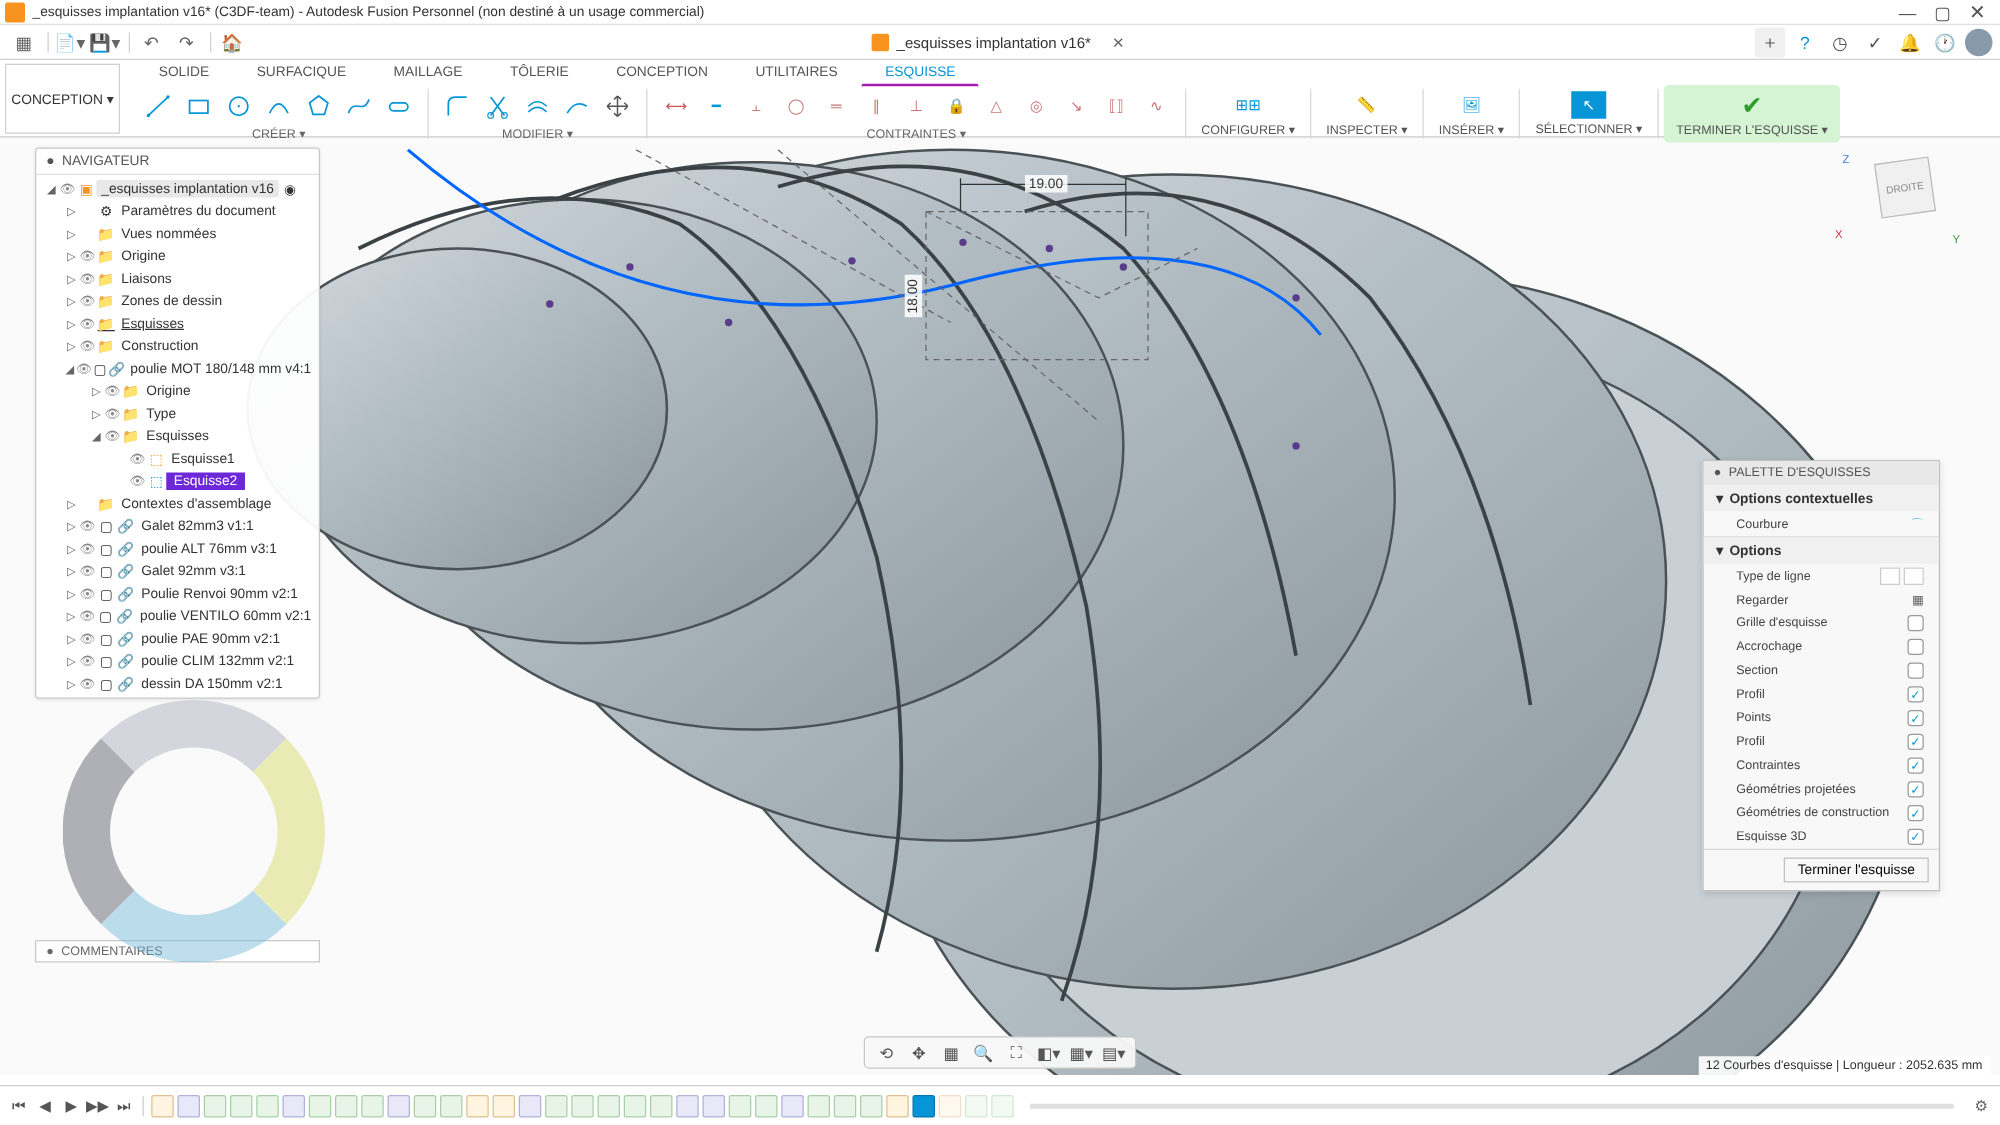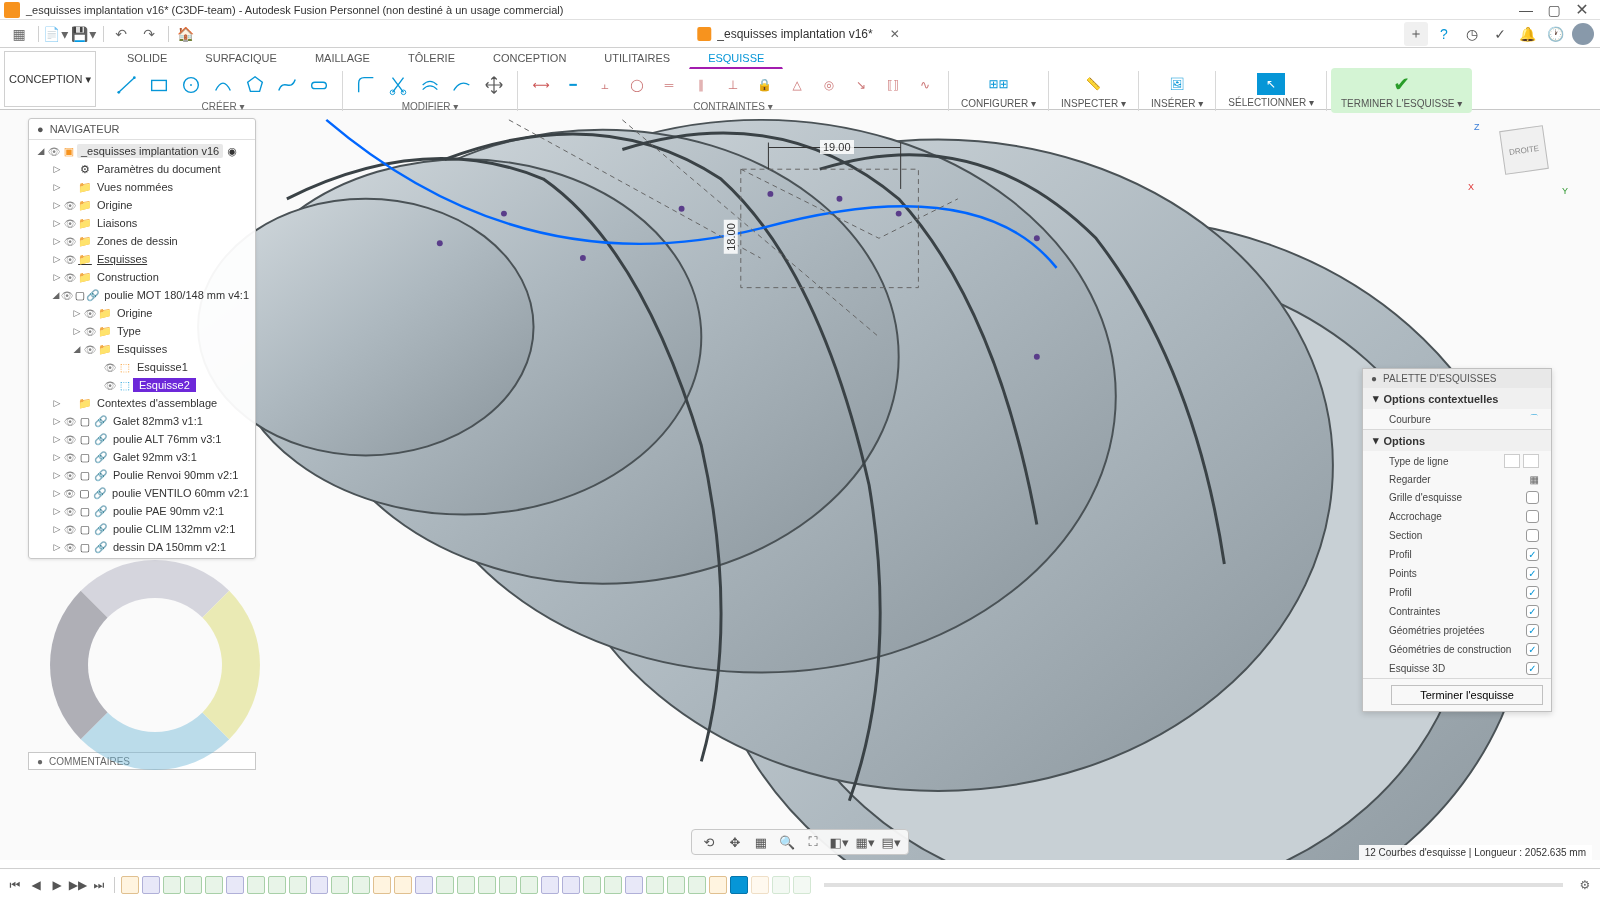--- a/index.html
+++ b/index.html
@@ -74,21 +74,21 @@
 
 .palette { position: absolute; right: 48px; top: 368px; width: 190px; background: #f8f8f8; border: 1px solid #c0c0c0; box-shadow: 0 2px 6px rgba(0,0,0,0.15); }
 .palette-header { background: #e8e8e8; padding: 4px 8px; font-size: 10px; color: #555; display: flex; align-items: center; gap: 6px; }
 .palette-section { padding: 4px 10px; font-size: 11px; font-weight: bold; color: #333; display: flex; align-items: center; gap: 5px; background: #f0f0f0; }
 .palette-row { display: flex; justify-content: space-between; align-items: center; padding: 3px 12px; font-size: 10px; color: #444; margin-left: 14px; }
 .palette-row .chk { width: 13px; height: 13px; border: 1px solid #999; border-radius: 3px; display: flex; align-items: center; justify-content: center; font-size: 10px; color: #0696d7; background: #fff; }
 .palette-row .chk.on::after { content: '✓'; }
 .palette-row .tog { display: flex; gap: 3px; }
 .palette-row .tog span { width: 16px; height: 14px; border: 1px solid #ccc; background: #fff; }
 .palette-footer { padding: 6px 8px; display: flex; justify-content: flex-end; border-top: 1px solid #d8d8d8; }
-.palette-footer button { font-size: 11px; padding: 3px 28px; border: 1px solid #c0c0c0; background: #f8f8f8; cursor: pointer; }
+.palette-footer button { font-size: 11px; padding: 3px 10px; border: 1px solid #c0c0c0; background: #f8f8f8; cursor: pointer; }
 
 
 .statusbar { position: absolute; right: 8px; bottom: 40px; font-size: 10px; color: #333; background: rgba(255,255,255,0.9); padding: 2px 6px; }
 .nav-toolbar { position: absolute; left: 50%; bottom: 45px; transform: translateX(-50%); display: flex; gap: 4px; background: rgba(248,248,248,0.95); border: 1px solid #c8c8c8; border-radius: 4px; padding: 3px 6px; }
 .nav-toolbar .nicon { width: 22px; height: 18px; display: flex; align-items: center; justify-content: center; font-size: 13px; color: #555; cursor: pointer; }
 .viewcube { position: absolute; right: 38px; top: 128px; width: 60px; height: 60px; }
 .viewcube .cube { width: 44px; height: 44px; background: #f0f0f0; border: 1px solid #bbb; transform: rotate(-8deg); position: relative; display: flex; align-items: center; justify-content: center; font-size: 8px; color: #888; }
 
 
 .timeline { position: absolute; left: 0; right: 0; bottom: 0; height: 32px; background: #fff; border-top: 1px solid #d0d0d0; display: flex; align-items: center; padding: 0 6px; gap: 3px; }

